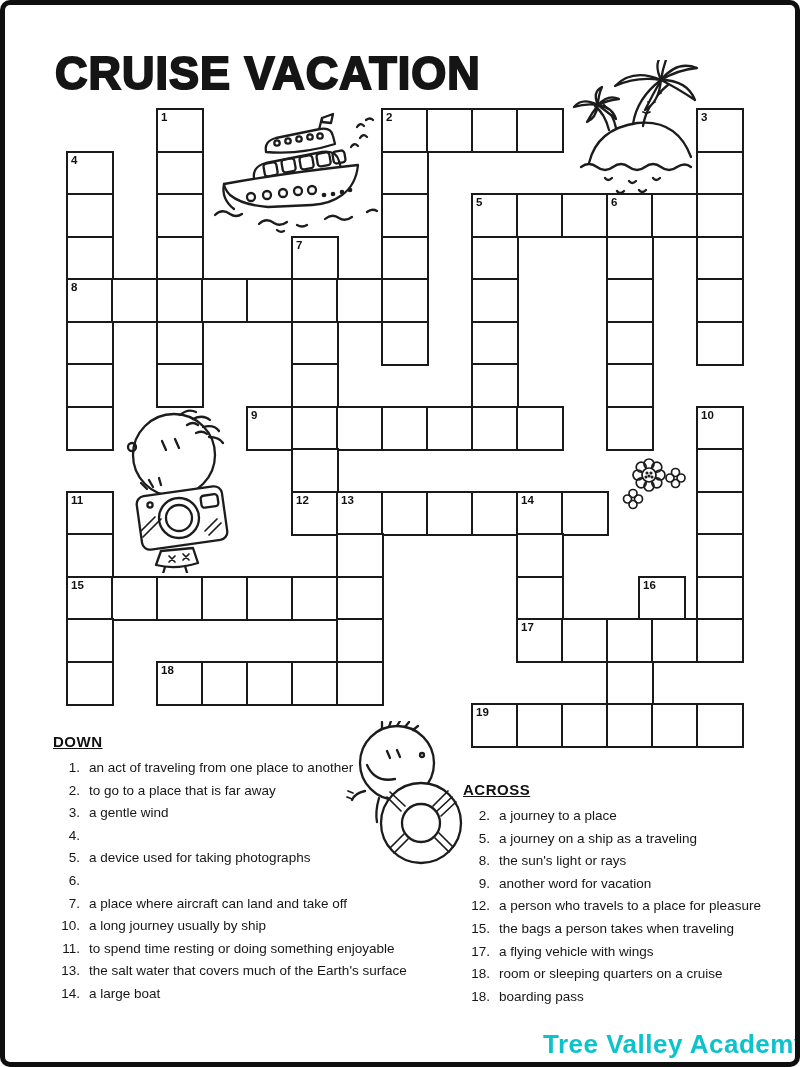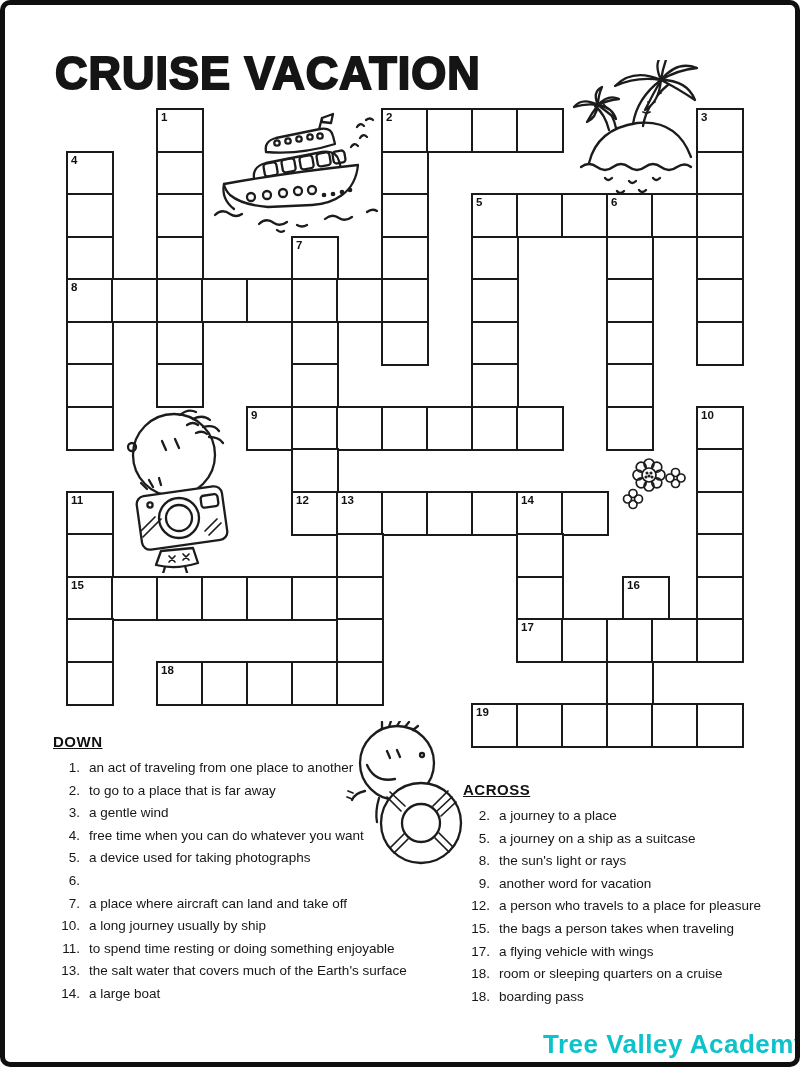--- a/index.html
+++ b/index.html
@@ -156,21 +156,21 @@
       <div class="cell" style="left: 0px; top: 467.5px;">
         <span class="cellnum">15</span>
       </div>
       <div class="cell" style="left: 45px; top: 467.5px;"></div>
       <div class="cell" style="left: 90px; top: 467.5px;"></div>
       <div class="cell" style="left: 135px; top: 467.5px;"></div>
       <div class="cell" style="left: 180px; top: 467.5px;"></div>
       <div class="cell" style="left: 225px; top: 467.5px;"></div>
       <div class="cell" style="left: 270px; top: 467.5px;"></div>
       <div class="cell" style="left: 450px; top: 467.5px;"></div>
-      <div class="cell" style="left: 556px; top: 467.5px;">
+      <div class="cell" style="left: 572px; top: 467.5px;">
         <span class="cellnum">16</span>
       </div>
       <div class="cell" style="left: 630px; top: 467.5px;"></div>
       <div class="cell" style="left: 0px; top: 510px;"></div>
       <div class="cell" style="left: 270px; top: 510px;"></div>
       <div class="cell" style="left: 450px; top: 510px;">
         <span class="cellnum">17</span>
       </div>
       <div class="cell" style="left: 495px; top: 510px;"></div>
       <div class="cell" style="left: 540px; top: 510px;"></div>
@@ -341,21 +341,20 @@
         <li>
           <span class="cnum">2.</span>
           <span class="ctext">to go to a place that is far away</span>
         </li>
         <li>
           <span class="cnum">3.</span>
           <span class="ctext">a gentle wind</span>
         </li>
         <li>
           <span class="cnum">4.</span>
-          <span class="ctext">free time when you can do whatever you want</span>
         </li>
         <li>
           <span class="cnum">5.</span>
           <span class="ctext">a device used for taking photographs</span>
         </li>
         <li>
           <span class="cnum">6.</span>
         </li>
         <li>
           <span class="cnum">7.</span>
@@ -382,21 +381,21 @@
 
   <div class="clues clues-across">
     <div class="clue-heading">ACROSS</div>
     <ul class="clue-list">
         <li>
           <span class="cnum">2.</span>
           <span class="ctext">a journey to a place</span>
         </li>
         <li>
           <span class="cnum">5.</span>
-          <span class="ctext">a journey on a ship as a suitcase</span>
+          <span class="ctext">a journey on a ship as a traveling</span>
         </li>
         <li>
           <span class="cnum">8.</span>
           <span class="ctext">the sun's light or rays</span>
         </li>
         <li>
           <span class="cnum">9.</span>
           <span class="ctext">another word for vacation</span>
         </li>
         <li>

